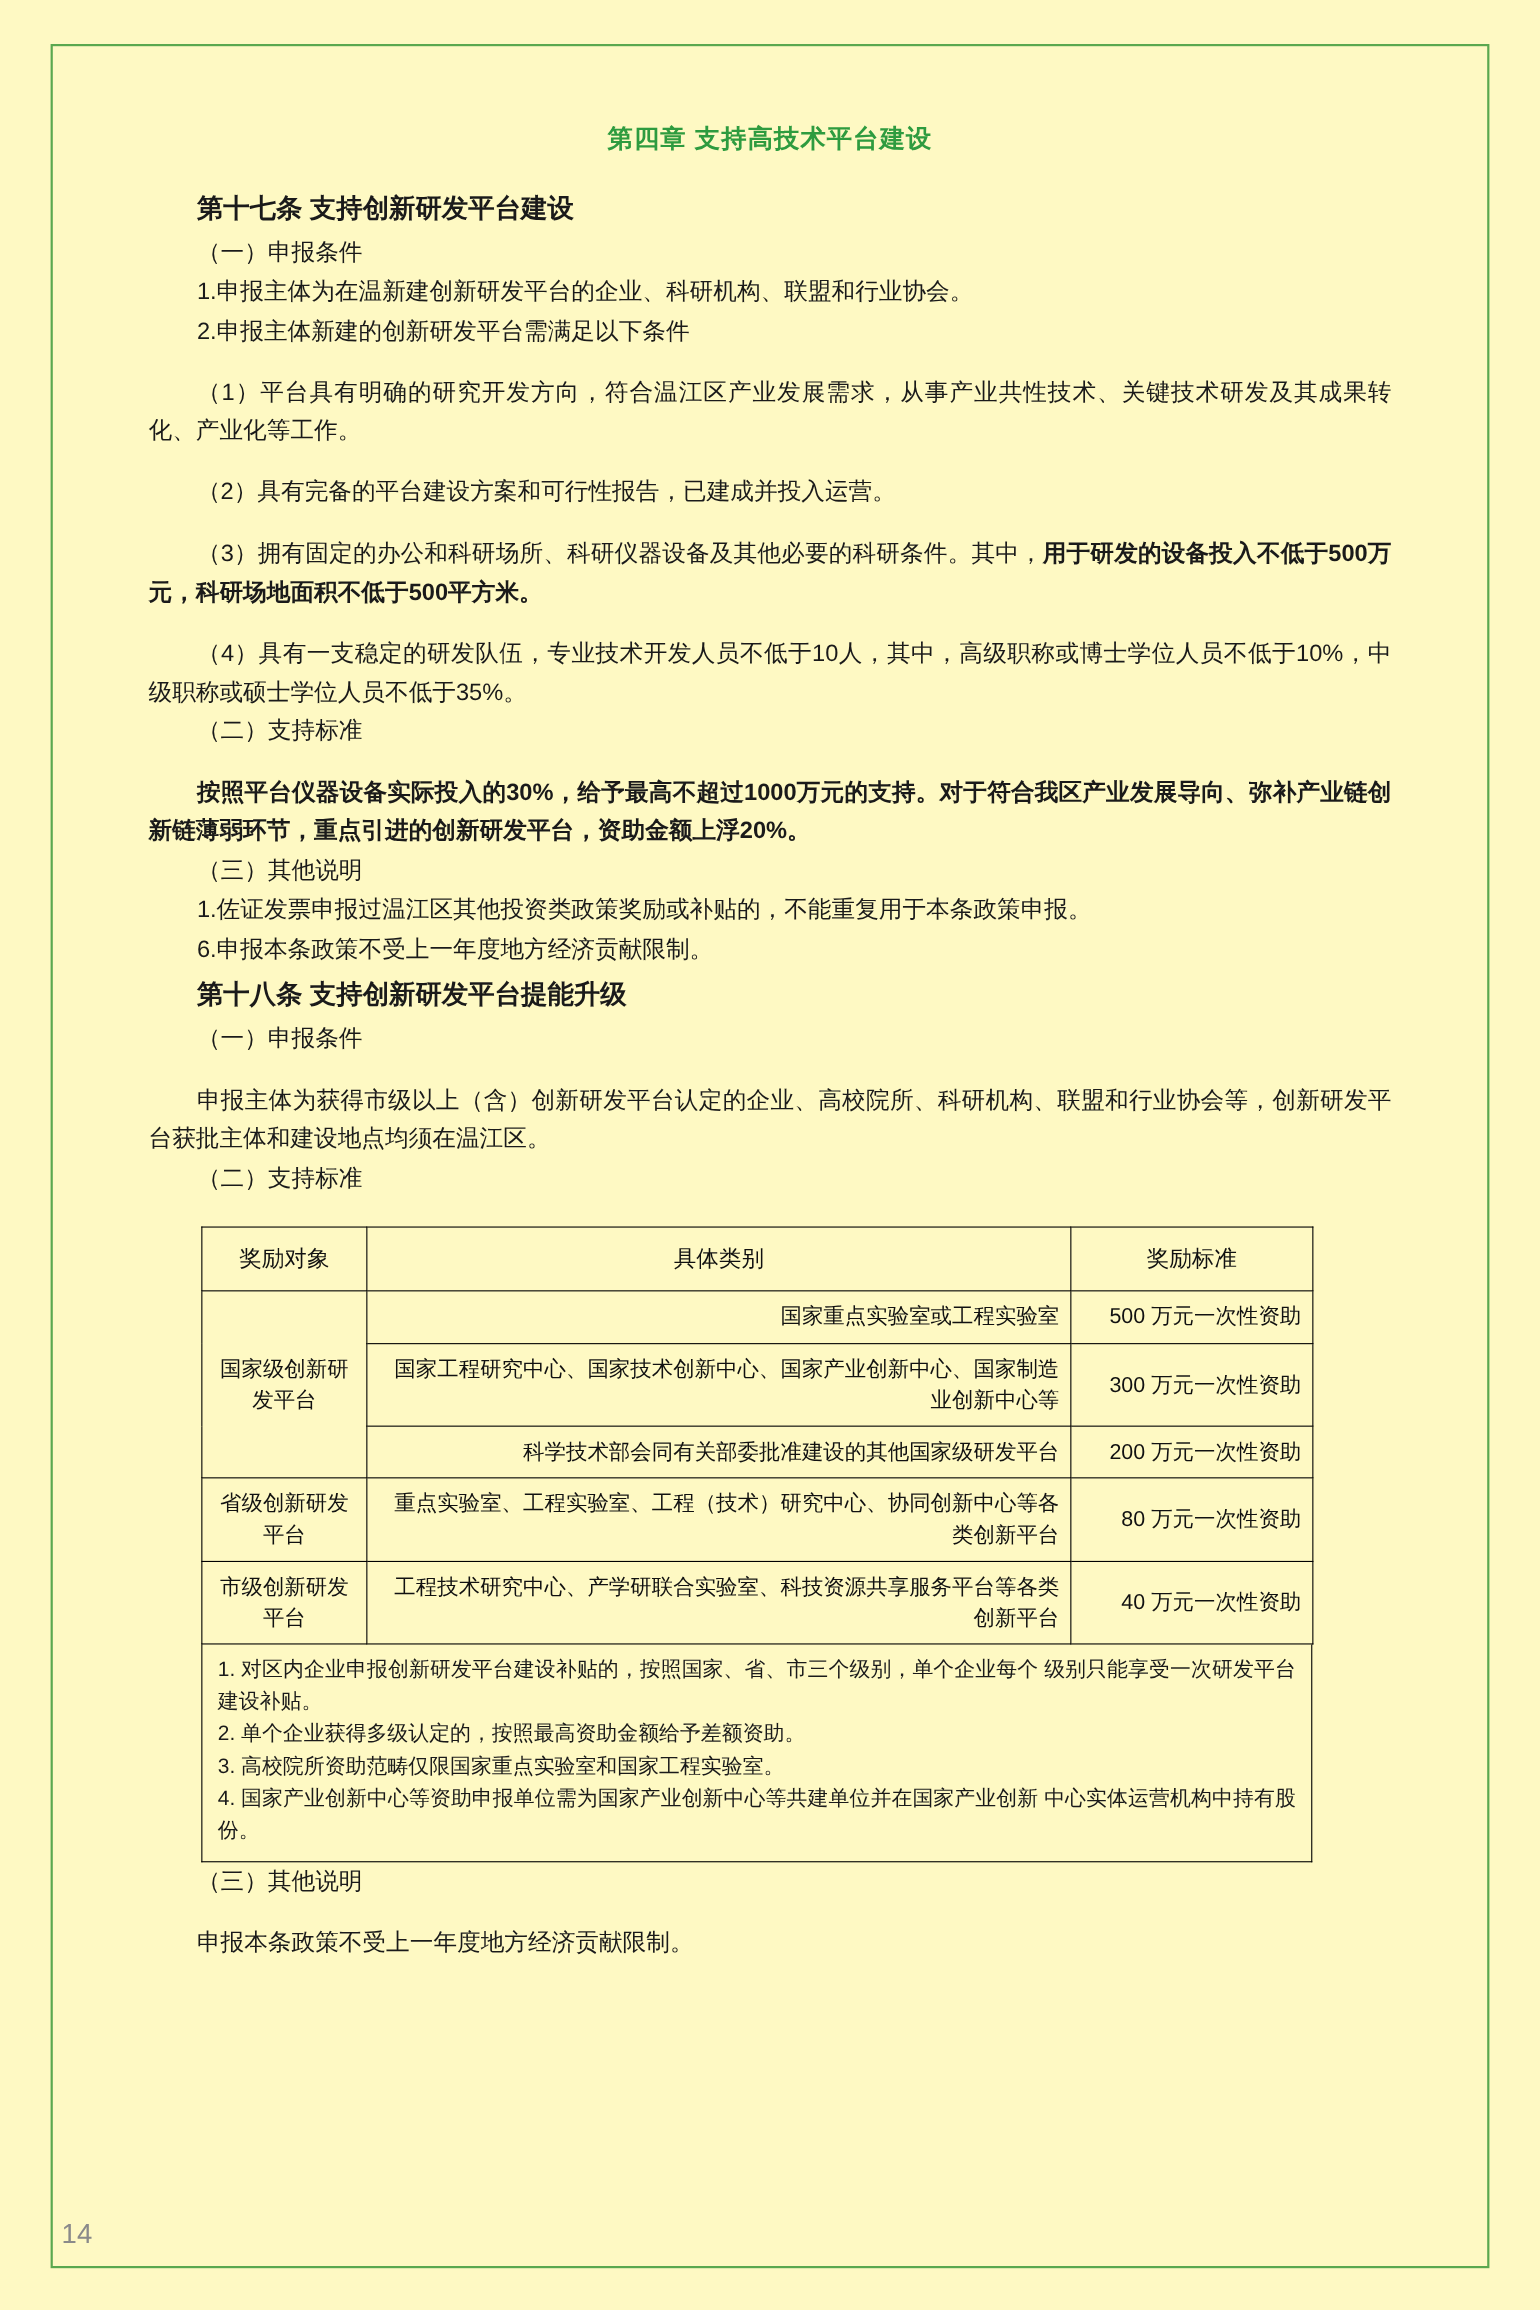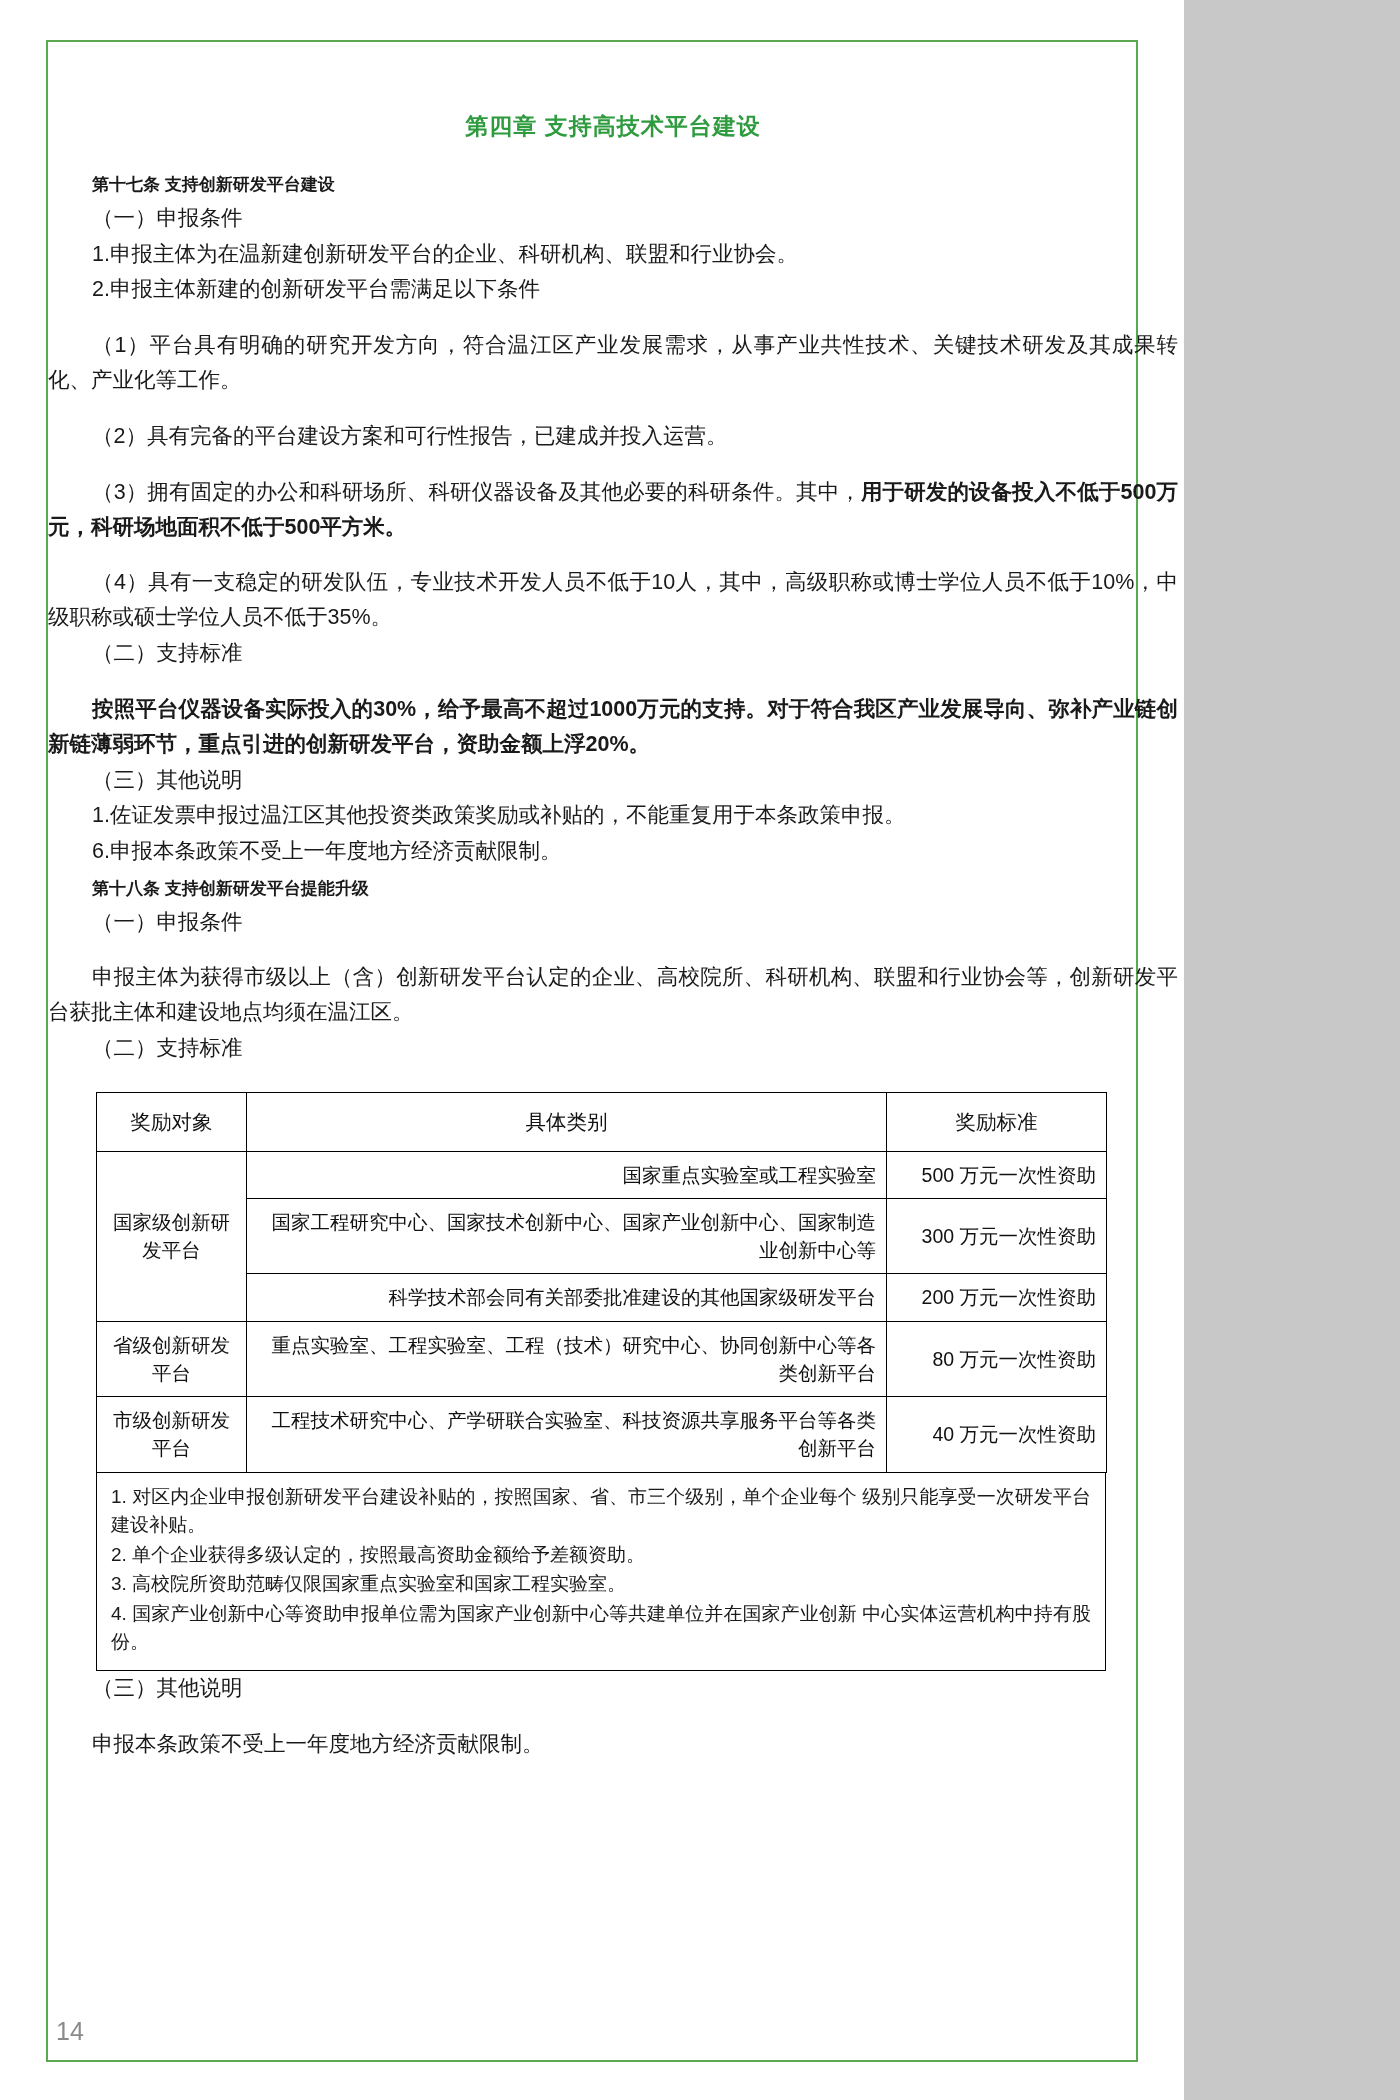--- a/index.html
+++ b/index.html
@@ -7,23 +7,23 @@
     padding: 0;
     background: #c8c8c8;
   }
   body {
     width: 1400px;
     height: 2100px;
     font-family: "Liberation Sans", "DejaVu Sans", sans-serif;
   }
   .page {
     position: relative;
-    width: 1184px;
+    width: 1400px;
     height: 2100px;
-    background: #ffffff;
+    background: #fef9c3;
     box-sizing: border-box;
     padding: 44px 48px 40px 48px;
   }
   .page-border {
     position: absolute;
     left: 46px;
     top: 40px;
     right: 46px;
     bottom: 38px;
     border: 2px solid #5aa84f;
@@ -41,21 +41,21 @@
   .chapter-title {
     text-align: center;
     color: #2e9b3f;
     font-weight: bold;
     font-size: 23px;
     letter-spacing: 1px;
     margin-bottom: 26px;
   }
   .article-head {
     font-weight: bold;
-    font-size: 17px;
+    font-size: 24px;
     margin: 6px 0 2px 0;
     padding-left: 44px;
   }
   p.para {
     margin: 0 0 1px 0;
     text-align: justify;
     text-justify: inter-ideograph;
   }
   p.indent1 { text-indent: 0; padding-left: 44px; }
   p.hang { padding-left: 0; text-indent: 44px; margin-top: 21px; }

